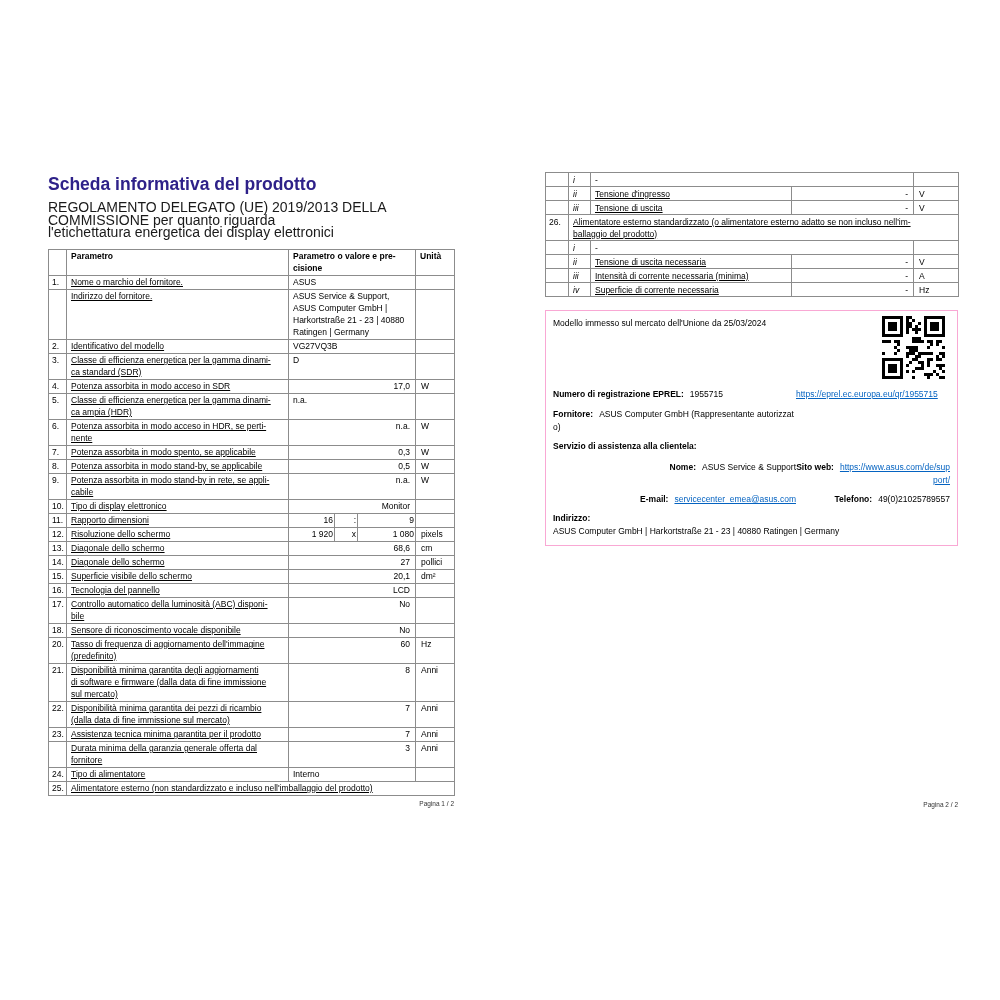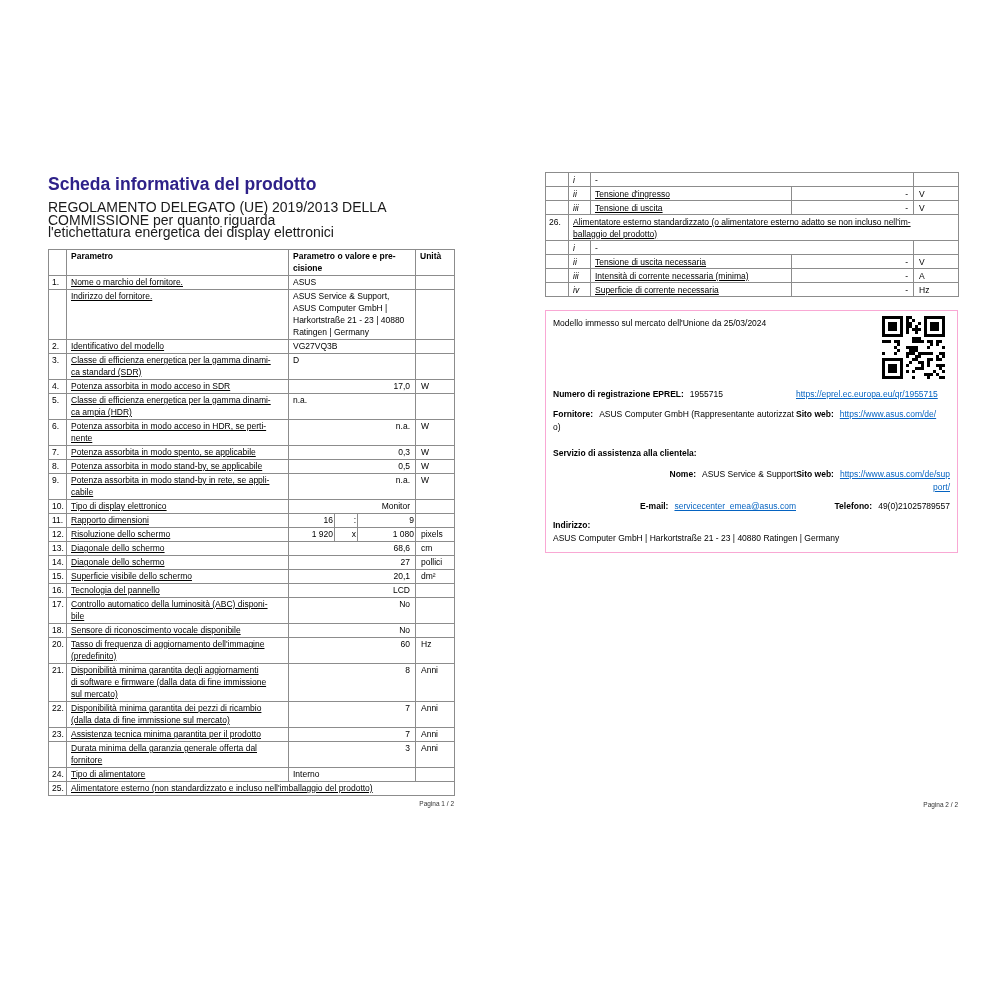--- a/index.html
+++ b/index.html
@@ -32,21 +32,21 @@
     padding:6px 7px 7px 7px; font-size:8.5px; line-height:13px;
   }
   .ib-row { display:flex; }
   .ib-left { flex:0 0 243px; max-width:243px; word-break:break-all; }
   .ib-right { flex:1; word-break:break-all; }
   .ib-val { margin-left:6px; }
   .link { color:#0563c1; text-decoration:underline; cursor:pointer; }
   .eprel-link { display:inline-block; max-width:142px; word-break:break-all; }
   .mb-model { margin-bottom:58px; }
   .mb-7 { margin-bottom:7px; }
-  .mb-9 { margin-bottom:13px; }
+  .mb-9 { margin-bottom:6px; }
   .mb-8 { margin-bottom:8px; }
   .mb-6 { margin-bottom:6px;text-align:right; }
   .qr { position:absolute; top:5px; right:12px; width:63px; height:63px; }
 
   .footer { position:absolute; right:0; font-size:6.5px; color:#333; }
   #footer1 { top:626px; }
   #footer2 { top:629px; }
 </style>
 </head>
 <body>
@@ -436,23 +436,20 @@
         </div>
         <div class="ib-right">
           <span class="link eprel-link">https://eprel.ec.europa.eu/qr/1955715</span>
         </div>
       </div>
 
       <div class="ib-row mb-9">
         <div class="ib-left">
           <b>Fornitore:</b><span class="ib-val">ASUS Computer GmbH (Rappresentante autorizzato)</span>
         </div>
-        <div class="ib-right">
-          <b>Sito web:</b><span class="ib-val link">https://www.asus.com/de/</span>
-        </div>
       </div>
 
       <div class="mb-8">
         <b>Servizio di assistenza alla clientela:</b>
       </div>
 
       <div class="ib-row mb-6">
         <div class="ib-left">
           <b>Nome:</b><span class="ib-val">ASUS Service &amp; Support</span>
         </div>

